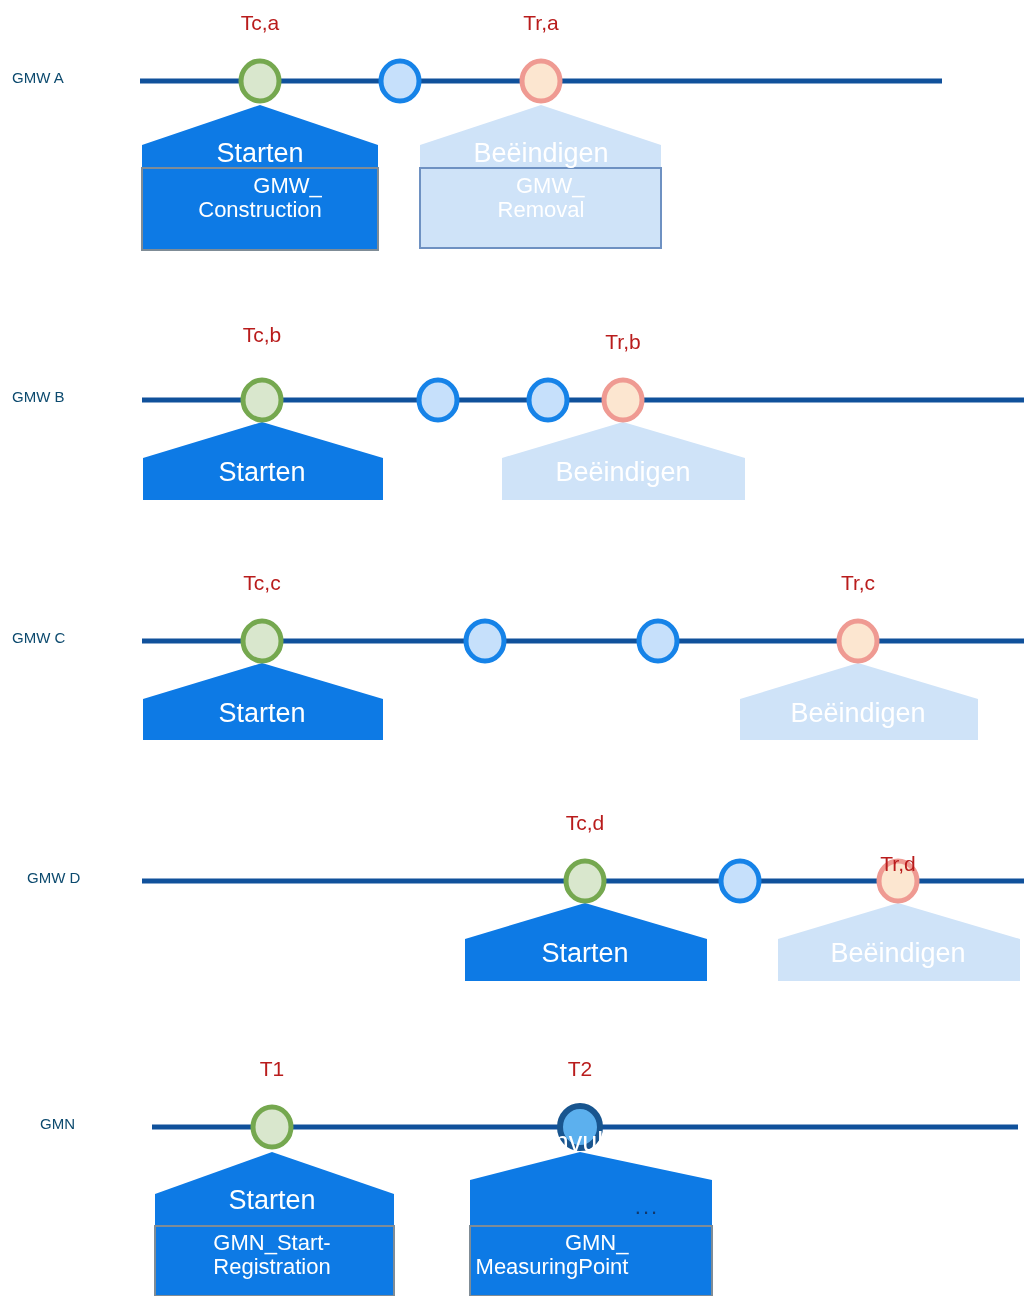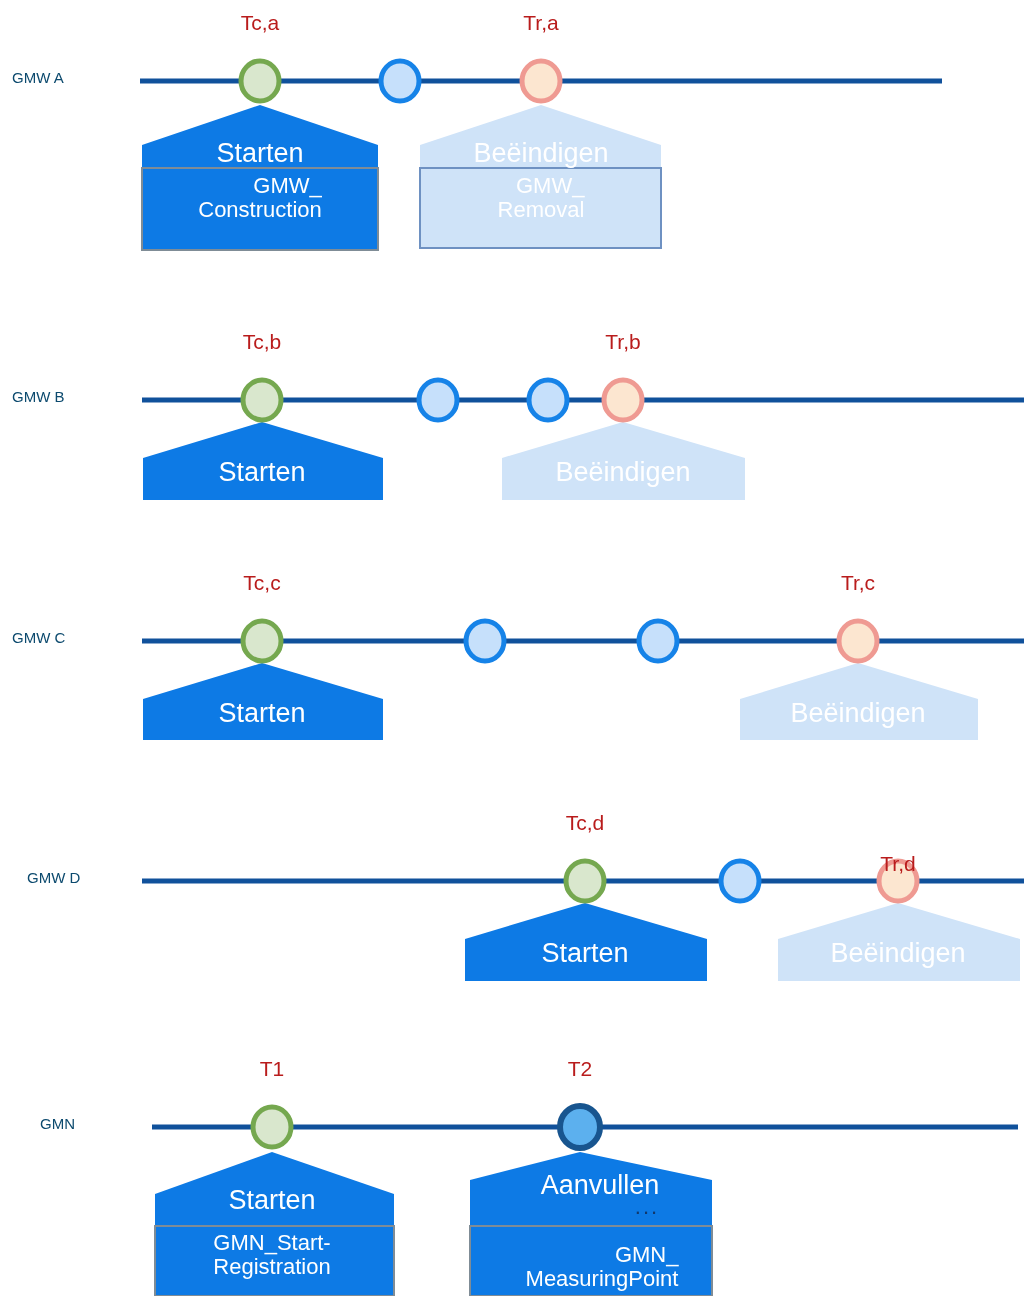--- a/index.html
+++ b/index.html
@@ -109,36 +109,36 @@
     <div class="shape-text box-label" style="left: 260px; top: 174px;">GMW_
 Construction</div>
     <div class="shape-text pent-label" style="left: 541px; top: 139px;">Beëindigen</div>
     <div class="shape-text box-label" style="left: 541px; top: 174px;">GMW_
 Removal</div>
     <div class="tick-label" style="left: 260px; top: 12px;">Tc,a</div>
     <div class="tick-label" style="left: 541px; top: 12px;">Tr,a</div>
     <div class="row-label" style="left: 12px; top: 70px;">GMW A</div>
     <div class="shape-text pent-label" style="left: 262px; top: 458px;">Starten</div>
     <div class="shape-text pent-label" style="left: 623px; top: 458px;">Beëindigen</div>
-    <div class="tick-label" style="left: 262px; top: 331px;">Tc,b</div>
+    <div class="tick-label" style="left: 262px; top: 324px;">Tc,b</div>
     <div class="tick-label" style="left: 623px; top: 331px;">Tr,b</div>
     <div class="row-label" style="left: 12px; top: 389px;">GMW B</div>
     <div class="shape-text pent-label" style="left: 262px; top: 699px;">Starten</div>
     <div class="shape-text pent-label" style="left: 858px; top: 699px;">Beëindigen</div>
     <div class="tick-label" style="left: 262px; top: 572px;">Tc,c</div>
     <div class="tick-label" style="left: 858px; top: 572px;">Tr,c</div>
     <div class="row-label" style="left: 12px; top: 630px; text-align: right;">GMW C</div>
     <div class="shape-text pent-label" style="left: 585px; top: 939px;">Starten</div>
     <div class="shape-text pent-label" style="left: 898px; top: 939px;">Beëindigen</div>
     <div class="tick-label" style="left: 585px; top: 812px; text-align: center;">Tc,d</div>
     <div class="tick-label" style="left: 898px; top: 812px; margin-top: 41px;">Tr,d</div>
     <div class="row-label" style="left: 27px; top: 870px;">GMW D</div>
     <div class="shape-text pent-label" style="left: 272px; top: 1186px;">Starten</div>
     <div class="shape-text box-label" style="left: 272px; top: 1231px;">GMN_Start-
 Registration</div>
-    <div class="shape-text pent-label" style="left: 580px; top: 1171px; margin-left: 20px;">Aanvullen</div>
+    <div class="shape-text pent-label" style="left: 580px; top: 1128px;">Aanvullen</div>
     <div class="ellipsis-mark" style="left: 647px; top: 1196px;">...</div>
-    <div class="shape-text box-label" style="left: 602px; top: 1231px; margin-top: 12px;">GMN_
+    <div class="shape-text box-label" style="left: 552px; top: 1231px;">GMN_
 MeasuringPoint</div>
     <div class="tick-label" style="left: 272px; top: 1058px;">T1</div>
     <div class="tick-label" style="left: 580px; top: 1058px;">T2</div>
     <div class="row-label" style="left: 40px; top: 1116px;">GMN</div>
   </div>
 
 </body></html>

